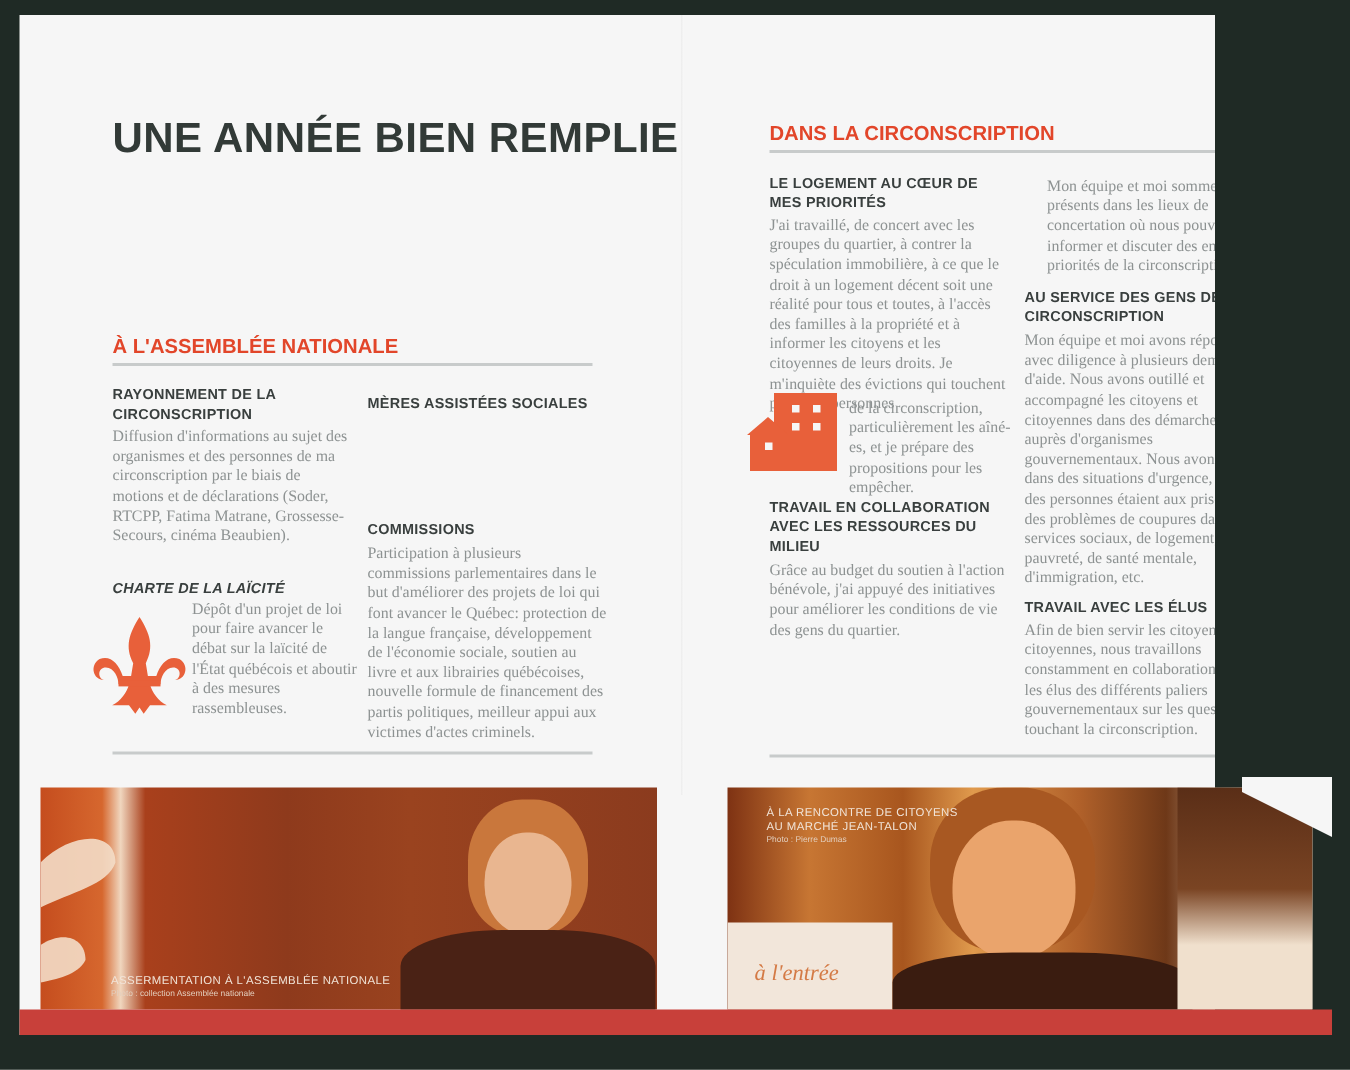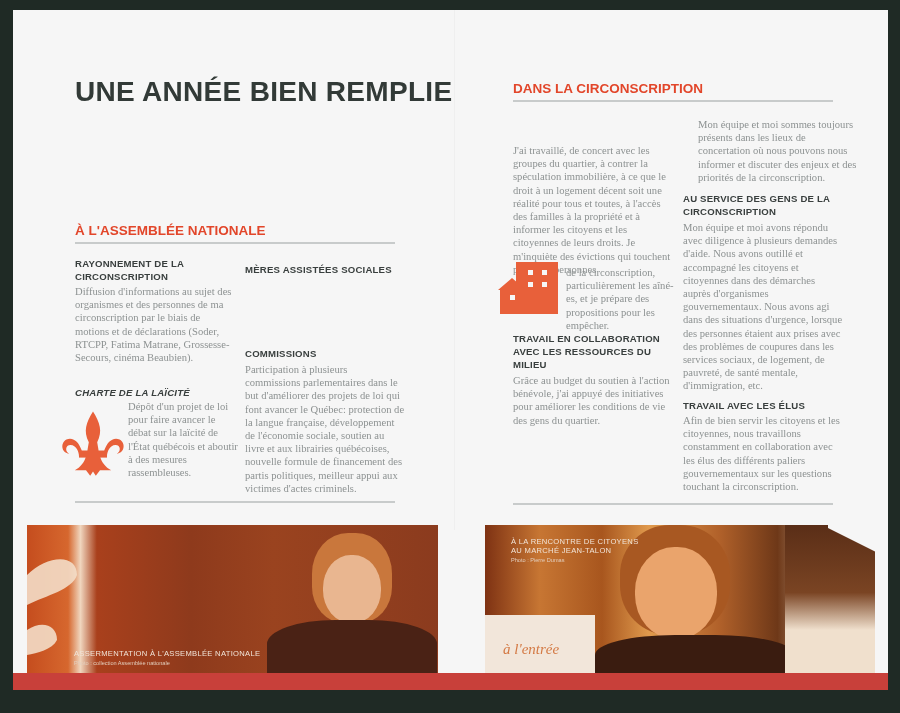--- a/index.html
+++ b/index.html
@@ -1,20 +1,20 @@
 <!DOCTYPE html>
 <html><head>
 <meta charset="utf-8">
 <style>
   * { box-sizing: border-box; margin: 0; padding: 0; }
   html, body { width: 900px; height: 713px; overflow: hidden; background: #1f2a25; }
   body { position: relative; font-family: "Liberation Sans", sans-serif; }
 
   .sheet {
-    position: absolute; left: 13px; top: 10px; width: 875px; height: 680px;
+    position: absolute; left: 13px; top: 10px; width: 797px; height: 680px;
     background: #f6f6f6; overflow: hidden;
   }
   .fold {
     position: absolute; left: 441px; top: 0; width: 2px; height: 520px;
     background: linear-gradient(to right, #ececec, #f9f9f9);
   }
 
   .title {
     position: absolute; left: 62px; top: 66px; font-size: 28px; font-weight: bold;
     color: #323a37; letter-spacing: 0.3px; white-space: nowrap;
@@ -91,20 +91,21 @@
   <div class="h" style="left:232px; top:253px; width:165px;">MÈRES ASSISTÉES SOCIALES</div>
 
   <div class="h" style="left:232px; top:337px; width:160px;">COMMISSIONS</div>
   <div class="p" style="left:232px; top:353px; width:160px;">Participation à plusieurs commissions parlementaires dans le but d'améliorer des projets de loi qui font avancer le Québec: protection de la langue française, développement de l'économie sociale, soutien au livre et aux librairies québécoises, nouvelle formule de financement des partis politiques, meilleur appui aux victimes d'actes criminels.</div>
 
   <div class="rule" style="left:62px; top:491px; width:320px;"></div>
 
   <div class="section-head" style="left:500px; top:71px;">DANS LA CIRCONSCRIPTION</div>
   <div class="rule" style="left:500px; top:90px; width:320px;"></div>
 
+  <div class="h" style="left:500px; top:106px; width:160px;">LE LOGEMENT AU CŒUR DE MES PRIORITÉS</div>
   <div class="p" style="left:500px; top:134px; width:162px;">J'ai travaillé, de concert avec les groupes du quartier, à contrer la spéculation immobilière, à ce que le droit à un logement décent soit une réalité pour tous et toutes, à l'accès des familles à la propriété et à informer les citoyens et les citoyennes de leurs droits. Je m'inquiète des évictions qui touchent plusieurs personnes</div>
   <svg class="icon-svg" style="left:485px; top:250px;" width="62" height="56" viewBox="0 0 62 56">
     <rect x="18" y="2" width="42" height="52" fill="#e8603a"></rect>
     <polygon points="0,30 14,18 28,30 28,54 2,54 2,30" fill="#e8603a"></polygon>
     <rect x="30" y="10" width="5" height="5" fill="#f6f6f6"></rect>
       <rect x="44" y="10" width="5" height="5" fill="#f6f6f6"></rect>
     <rect x="30" y="22" width="5" height="5" fill="#f6f6f6"></rect>
       <rect x="44" y="22" width="5" height="5" fill="#f6f6f6"></rect>
     <rect x="12" y="35" width="5" height="5" fill="#f6f6f6"></rect>
   </svg>

